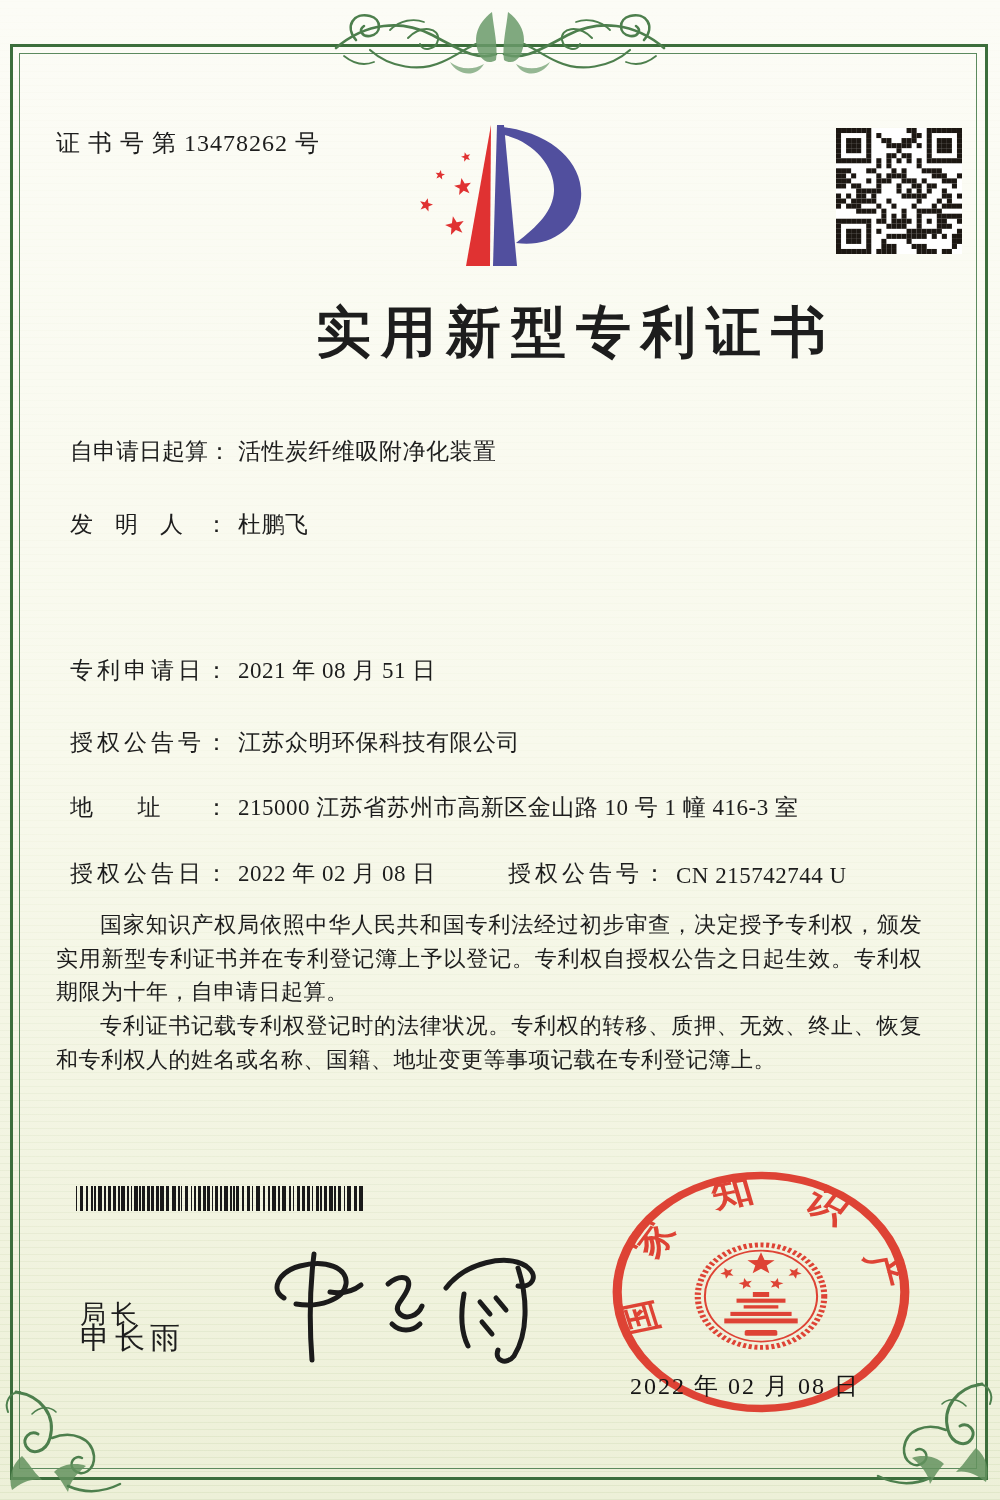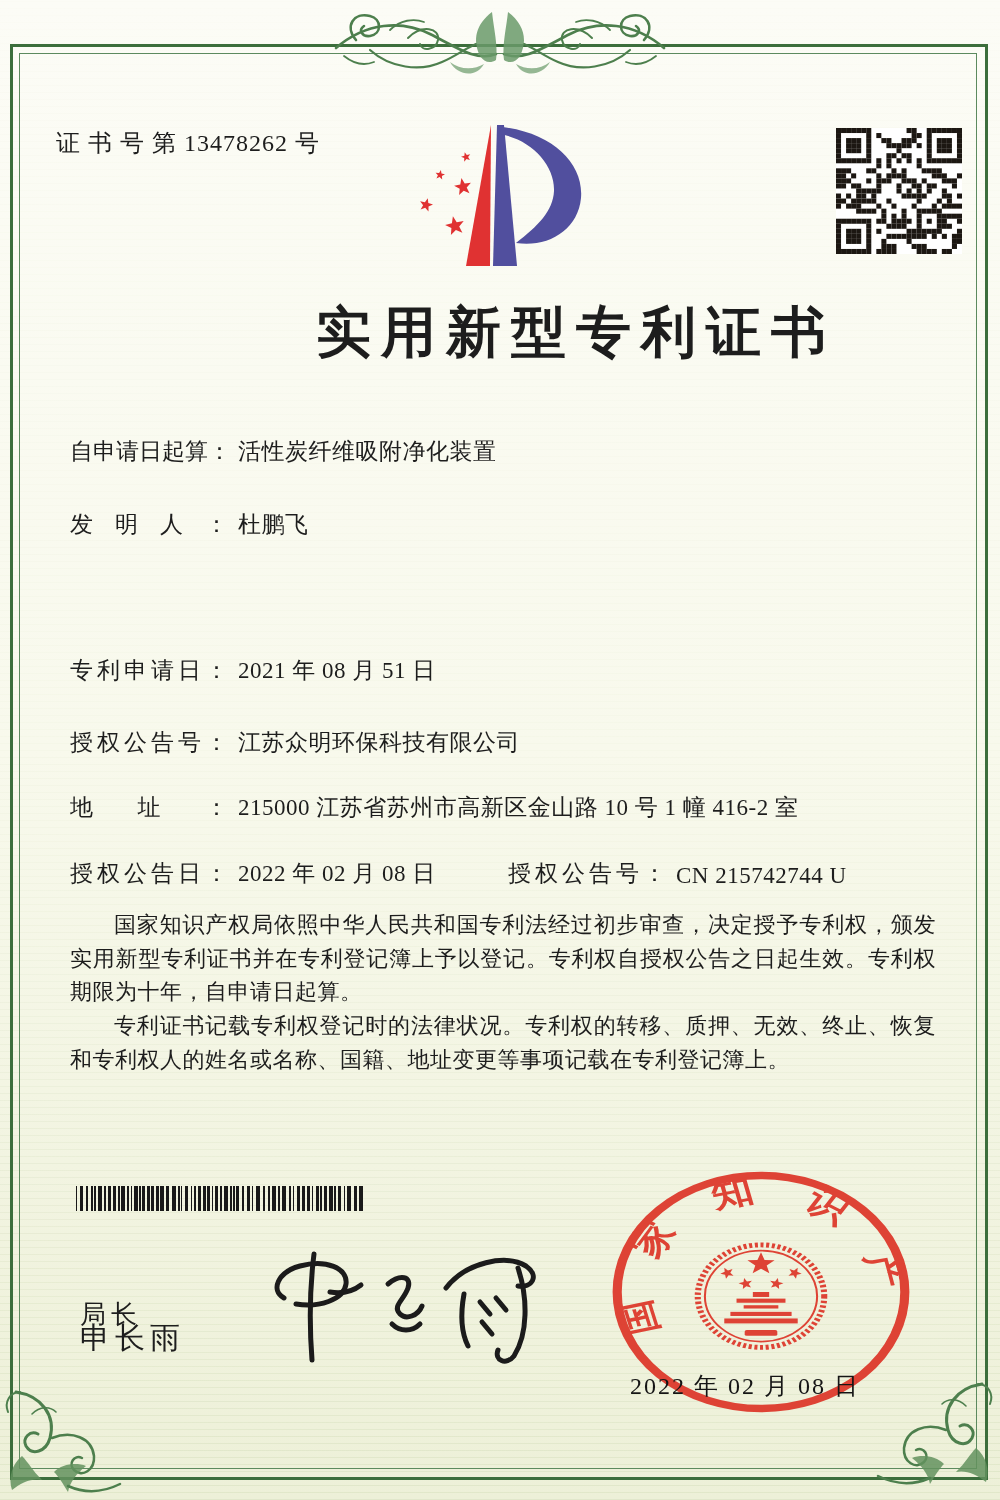--- a/index.html
+++ b/index.html
@@ -14,21 +14,21 @@
   .frame-inner{position:absolute;left:19px;top:53px;width:956px;height:1414px;border:1px solid #5c8a5e;}
   .cert-no{position:absolute;left:56px;top:127px;font-size:24px;letter-spacing:1px;white-space:nowrap;}
   .logo{position:absolute;left:414px;top:118px;}
   .qr{position:absolute;left:836px;top:128px;background:#fff;}
   .title{position:absolute;left:0;top:296px;width:836px;margin:0;text-align:right;
          font-size:55px;font-weight:700;letter-spacing:10px;text-indent:10px;white-space:nowrap;}
   .frow{position:absolute;left:70px;width:870px;font-size:23px;white-space:nowrap;}
   .flabel{display:inline-block;width:158px;text-align:justify;text-align-last:justify;vertical-align:bottom;}
   .fval{margin-left:10px;letter-spacing:.5px;}
   .fgroup2{position:absolute;left:438px;top:0;}
-  .para{position:absolute;left:70px;width:866px;margin:0;font-size:22px;line-height:33.5px;
+  .para{position:absolute;left:56px;width:866px;margin:0;font-size:22px;line-height:33.5px;
         text-align:justify;text-indent:2em;letter-spacing:.5px;}
   .barcode{position:absolute;left:76px;top:1186px;width:292px;height:25px;display:flex;align-items:stretch;}
   .barcode span{display:block;height:100%;background:#191919;flex:0 0 auto;}
   .director-label{position:absolute;left:80px;top:1272px;font-size:26px;letter-spacing:5px;margin-top:25px;}
   .director-name{position:absolute;left:80px;top:1318px;font-size:30px;letter-spacing:5px;}
   .sig{position:absolute;left:260px;top:1246px;}
   .seal{position:absolute;left:608px;top:1168px;opacity:.92;}
   .seal-date{position:absolute;left:630px;top:1370px;font-size:24px;letter-spacing:2px;color:#151515;z-index:6;white-space:nowrap;}
   .footer{position:absolute;left:0;top:1440px;width:920px;text-align:center;font-size:20px;letter-spacing:2px;}
   .orn-top{position:absolute;left:330px;top:4px;}
@@ -411,21 +411,21 @@
   <div class="frow" style="top:509px">
     <span class="flabel">发明人：</span><span class="fval">杜鹏飞</span>
   </div>
   <div class="frow" style="top:655px">
     <span class="flabel">专利申请日：</span><span class="fval">2021 年 08 月 51 日</span>
   </div>
   <div class="frow" style="top:727px">
     <span class="flabel">授权公告号：</span><span class="fval">江苏众明环保科技有限公司</span>
   </div>
   <div class="frow" style="top:792px">
-    <span class="flabel">地址：</span><span class="fval">215000 江苏省苏州市高新区金山路 10 号 1 幢 416-2 室</span>
+    <span class="flabel">地址：</span><span class="fval">215000 江苏省苏州市高新区金山路 10 号 1 幢 416-3 室</span>
   </div>
   <div class="frow" style="top:858px">
     <span class="flabel">授权公告日：</span><span class="fval">2022 年 02 月 08 日</span>
     <span class="fgroup2">
       <span class="flabel">授权公告号：</span><span class="fval">CN 215742744 U</span>
     </span>
   </div>
 
   <p class="para" style="top:908px">国家知识产权局依照中华人民共和国专利法经过初步审查，决定授予专利权，颁发实用新型专利证书并在专利登记簿上予以登记。专利权自授权公告之日起生效。专利权期限为十年，自申请日起算。</p>
   <p class="para" style="top:1009px">专利证书记载专利权登记时的法律状况。专利权的转移、质押、无效、终止、恢复和专利权人的姓名或名称、国籍、地址变更等事项记载在专利登记簿上。</p>

